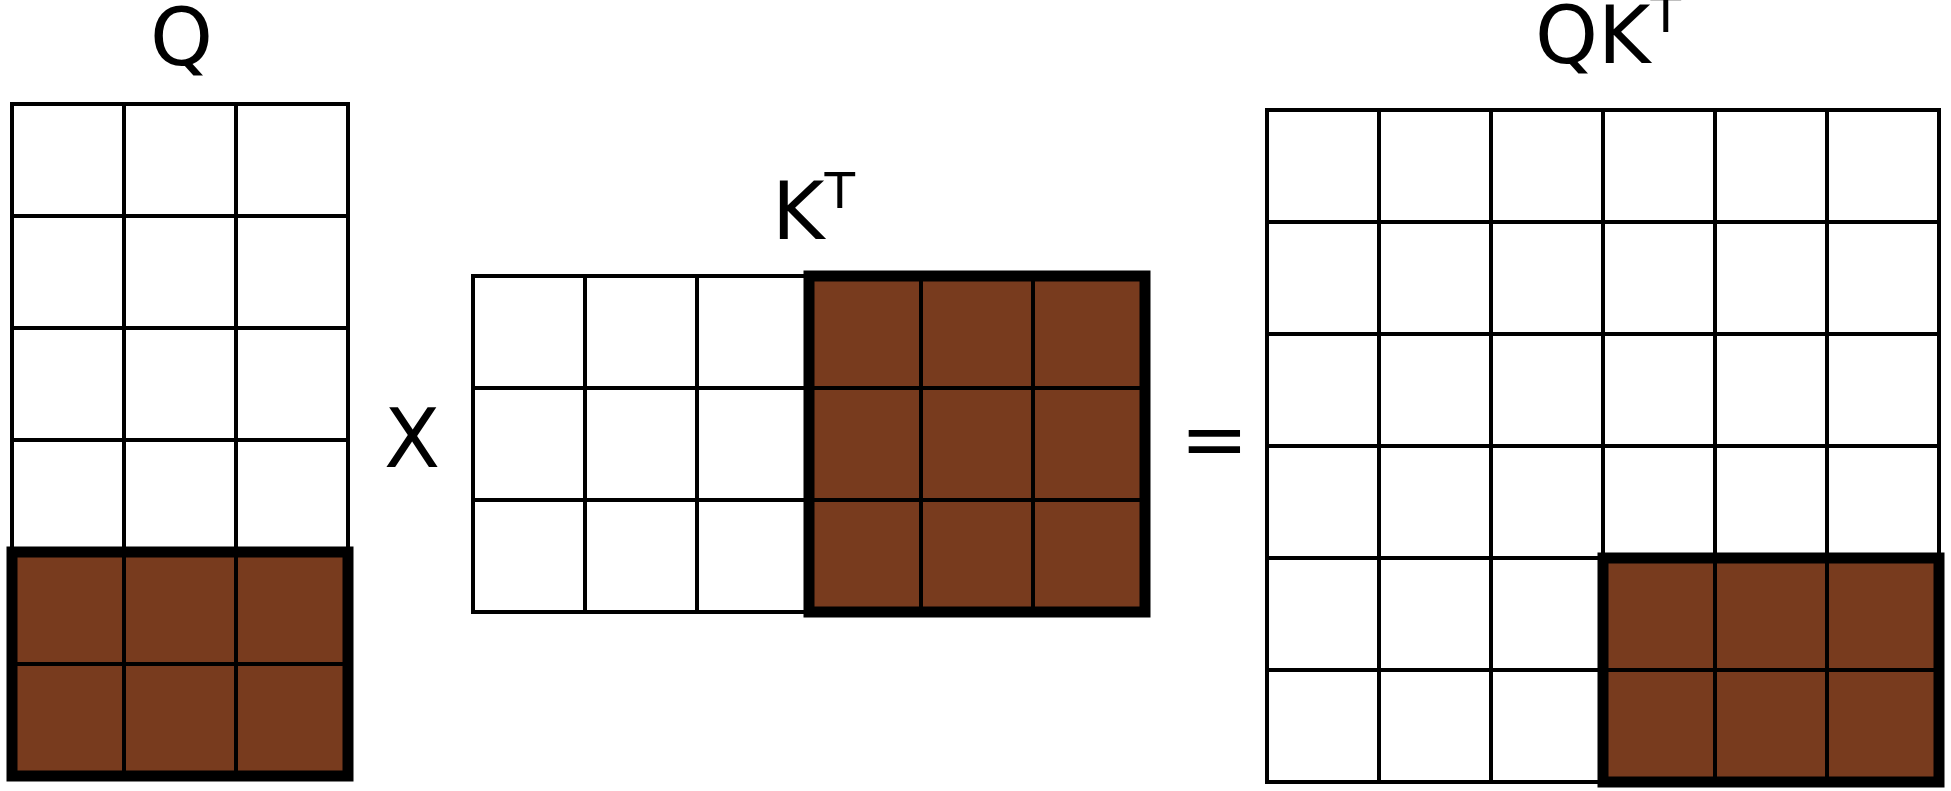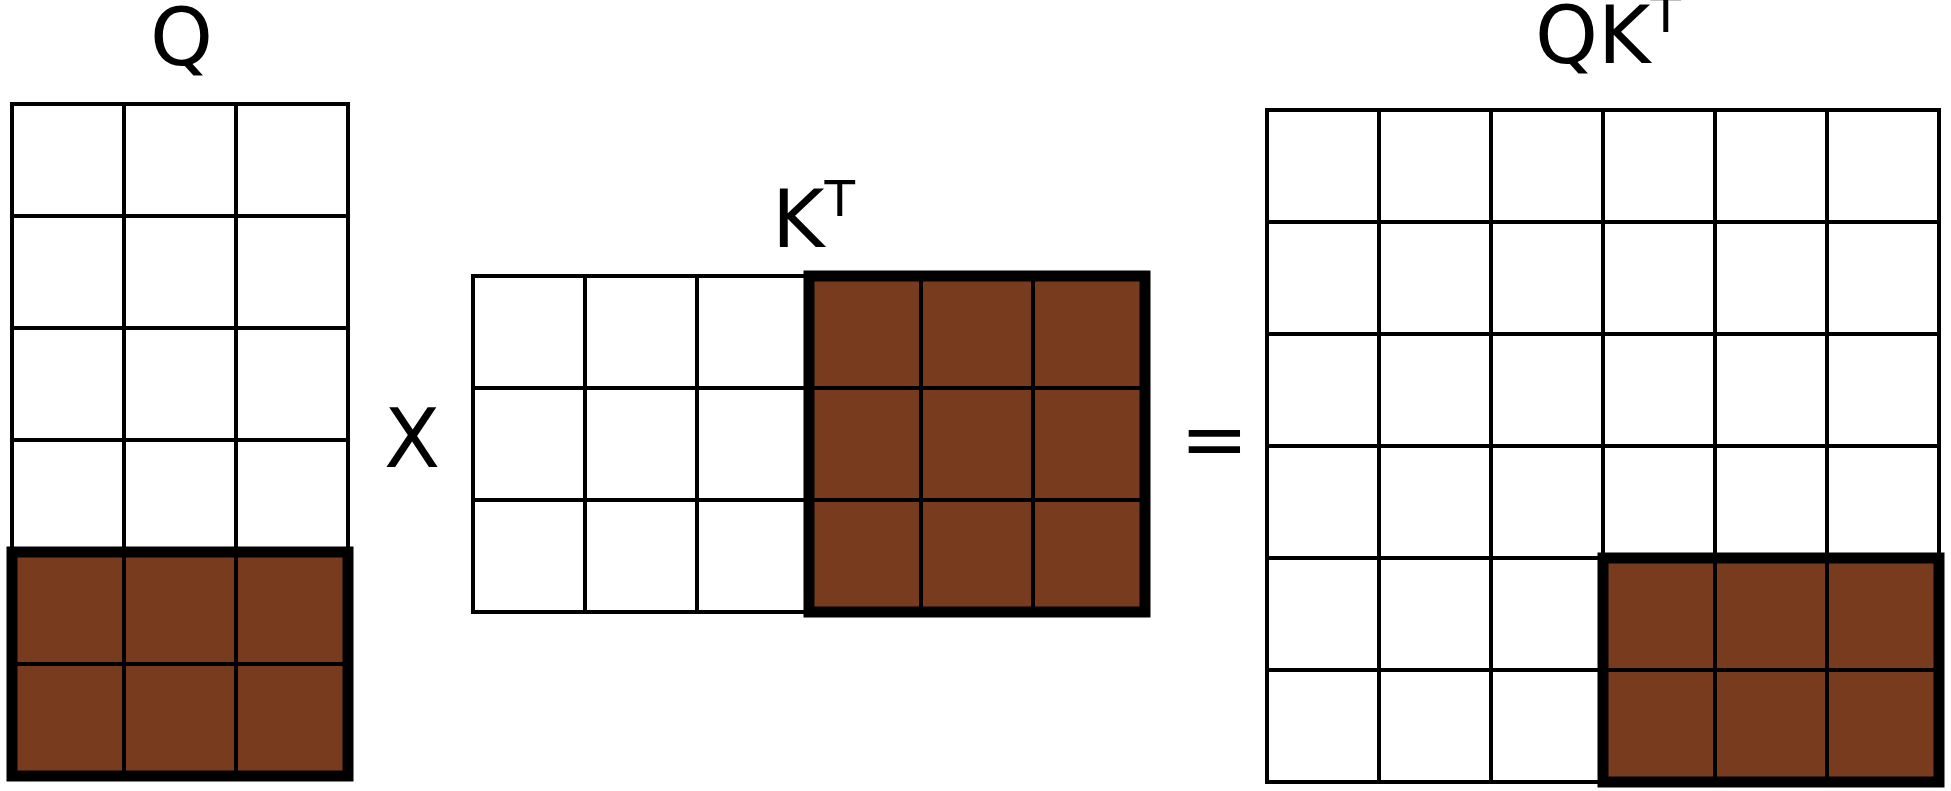--- a/index.html
+++ b/index.html
@@ -10,21 +10,21 @@
     .op { position: absolute; font-size: 82px; line-height: 1; }
     svg#diagram { position: absolute; left: 0; top: 0; }
   </style>
 </head>
 <body>
 
 <div class="label" style="left:150px; top:-2px;">
   <span>Q</span>
 </div>
 
-<div class="label" style="left:772px; top:180px;">
+<div class="label" style="left:772px; top:172px;">
   <span>K</span><sup>T</sup>
 </div>
 
 <div class="label" style="left:1535px; top:-4px;">
   <span>QK</span><sup>T</sup>
 </div>
 
 <div class="op" style="left:384px; top:398px;">X</div>
 
 <div class="op" style="left:1180px; top:398px;">=</div>

